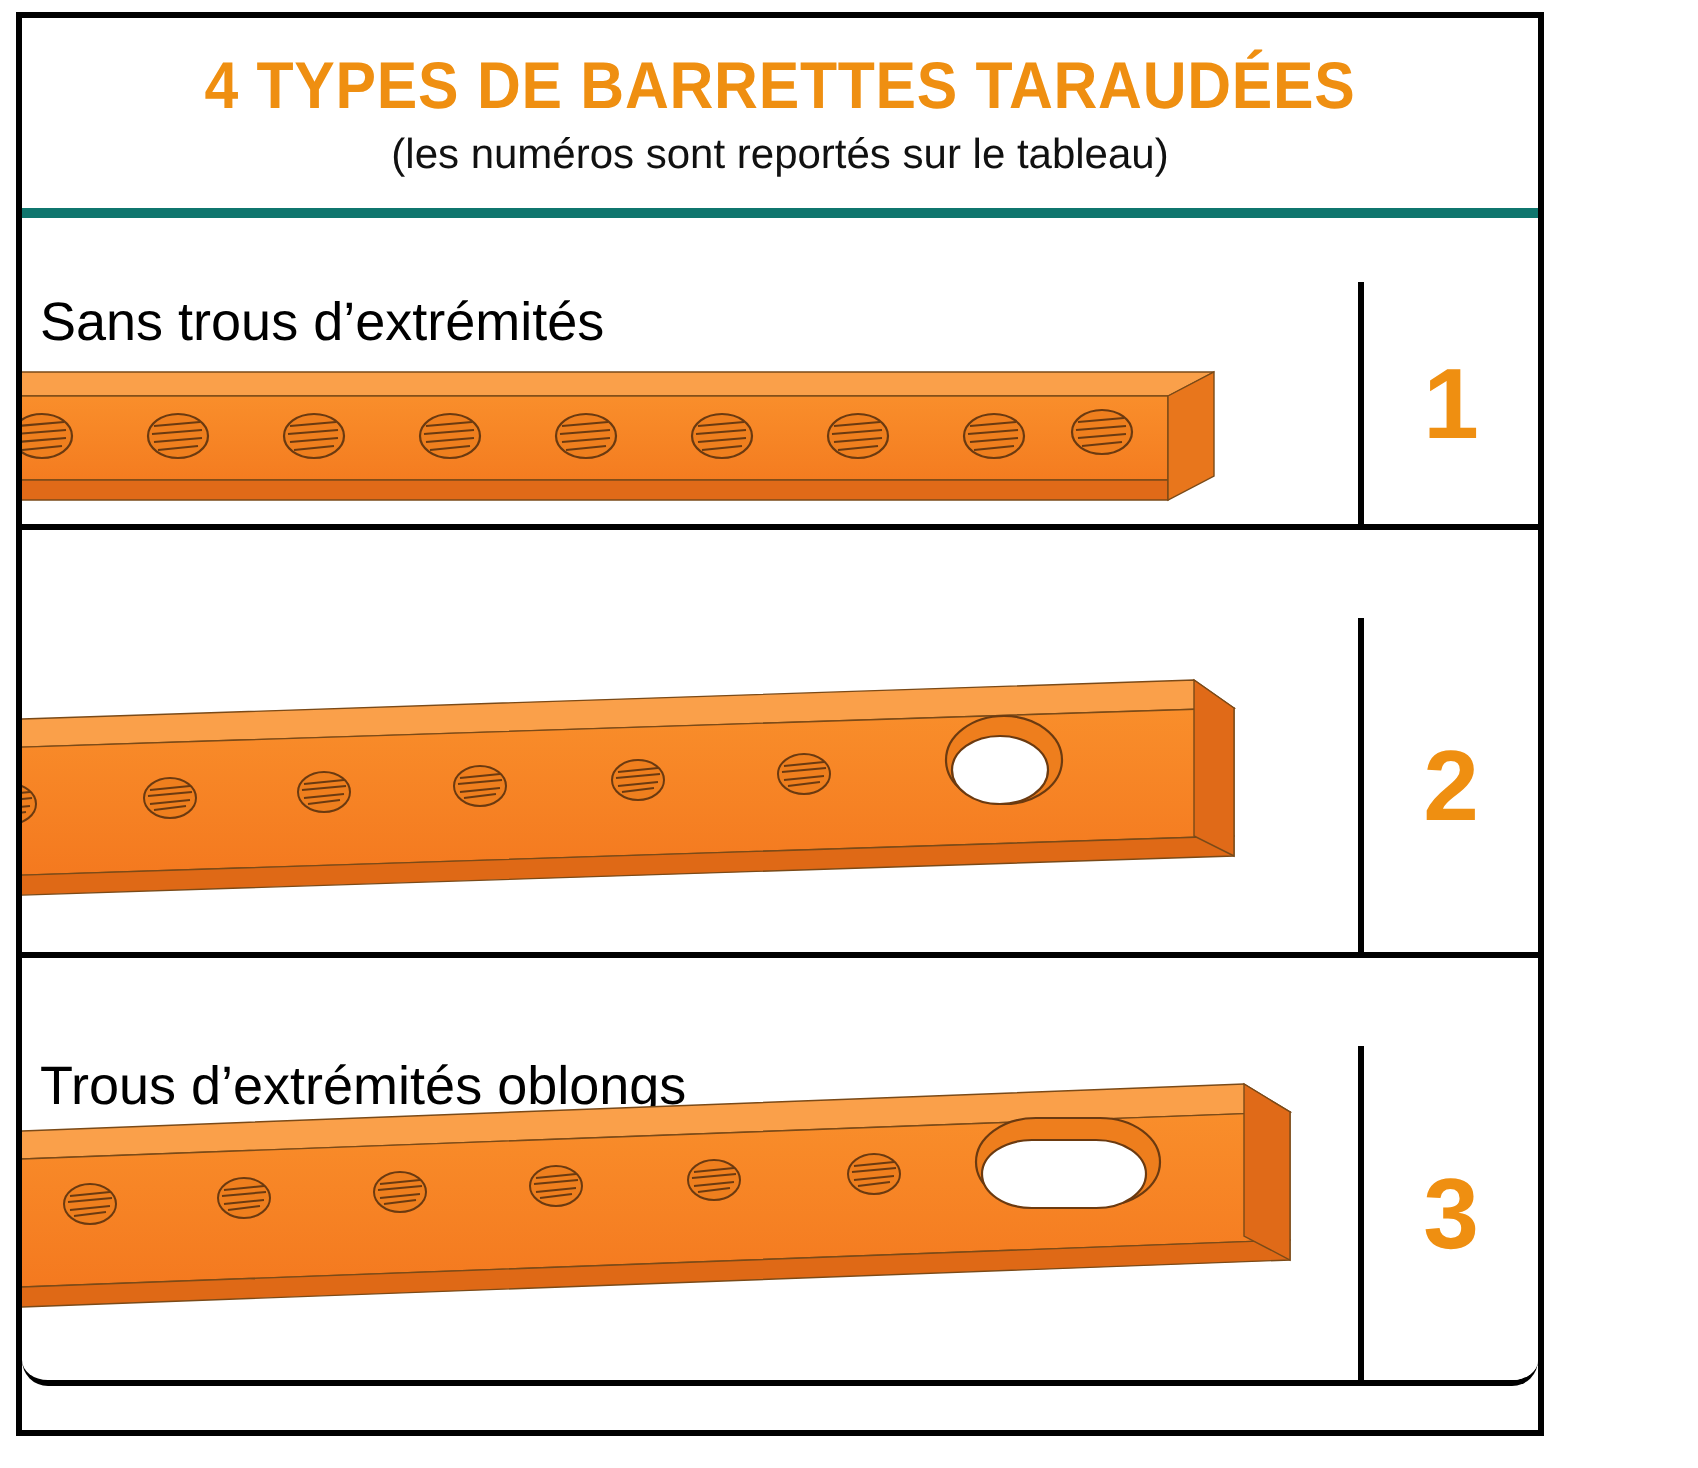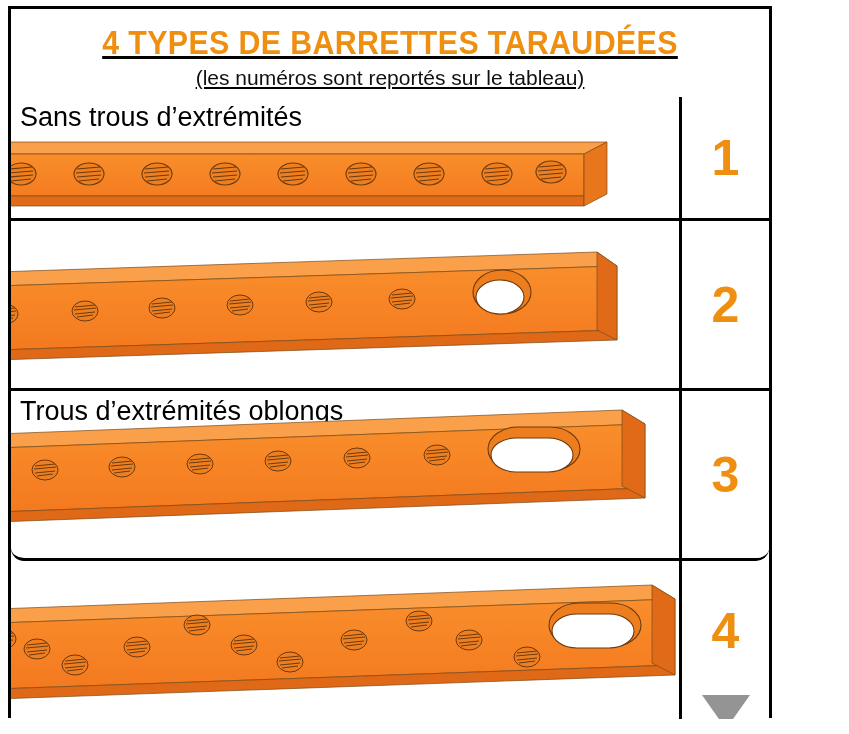--- a/index.html
+++ b/index.html
@@ -38,21 +38,20 @@
     position: absolute;
     left: 0;
     top: 0;
     width: 100%;
     height: 100px;
     border-bottom: 5px solid #0f766e;
     box-sizing: border-box;
     background: #ffffff;
     text-align: center;
     overflow: hidden;
-    text-decoration: underline;
   }
   .header-title {
     margin: 0;
     padding-top: 17px;
     font-size: 33px;
     font-weight: bold;
     line-height: 1.05;
     letter-spacing: 0.4px;
     color: #ef8f11;
     font-family: "Liberation Sans Narrow", "Liberation Sans", sans-serif;
@@ -75,20 +74,21 @@
     right: 0;
     bottom: 0;
   }
   .row {
     position: relative;
     width: 100%;
     box-sizing: border-box;
     border-bottom: 3px solid #000000;
     overflow: hidden;
     background: #ffffff;
+    margin-top: 44px;
   }
   .row:last-child { border-bottom: none; }
   .row-0 { height: 124px; }
   .row-1 { height: 170px; }
   .row-2 { height: 170px; border-radius: 13px; }
   .row-3 { height: 158px; }
 
   
   .cell-main {
     position: absolute;

